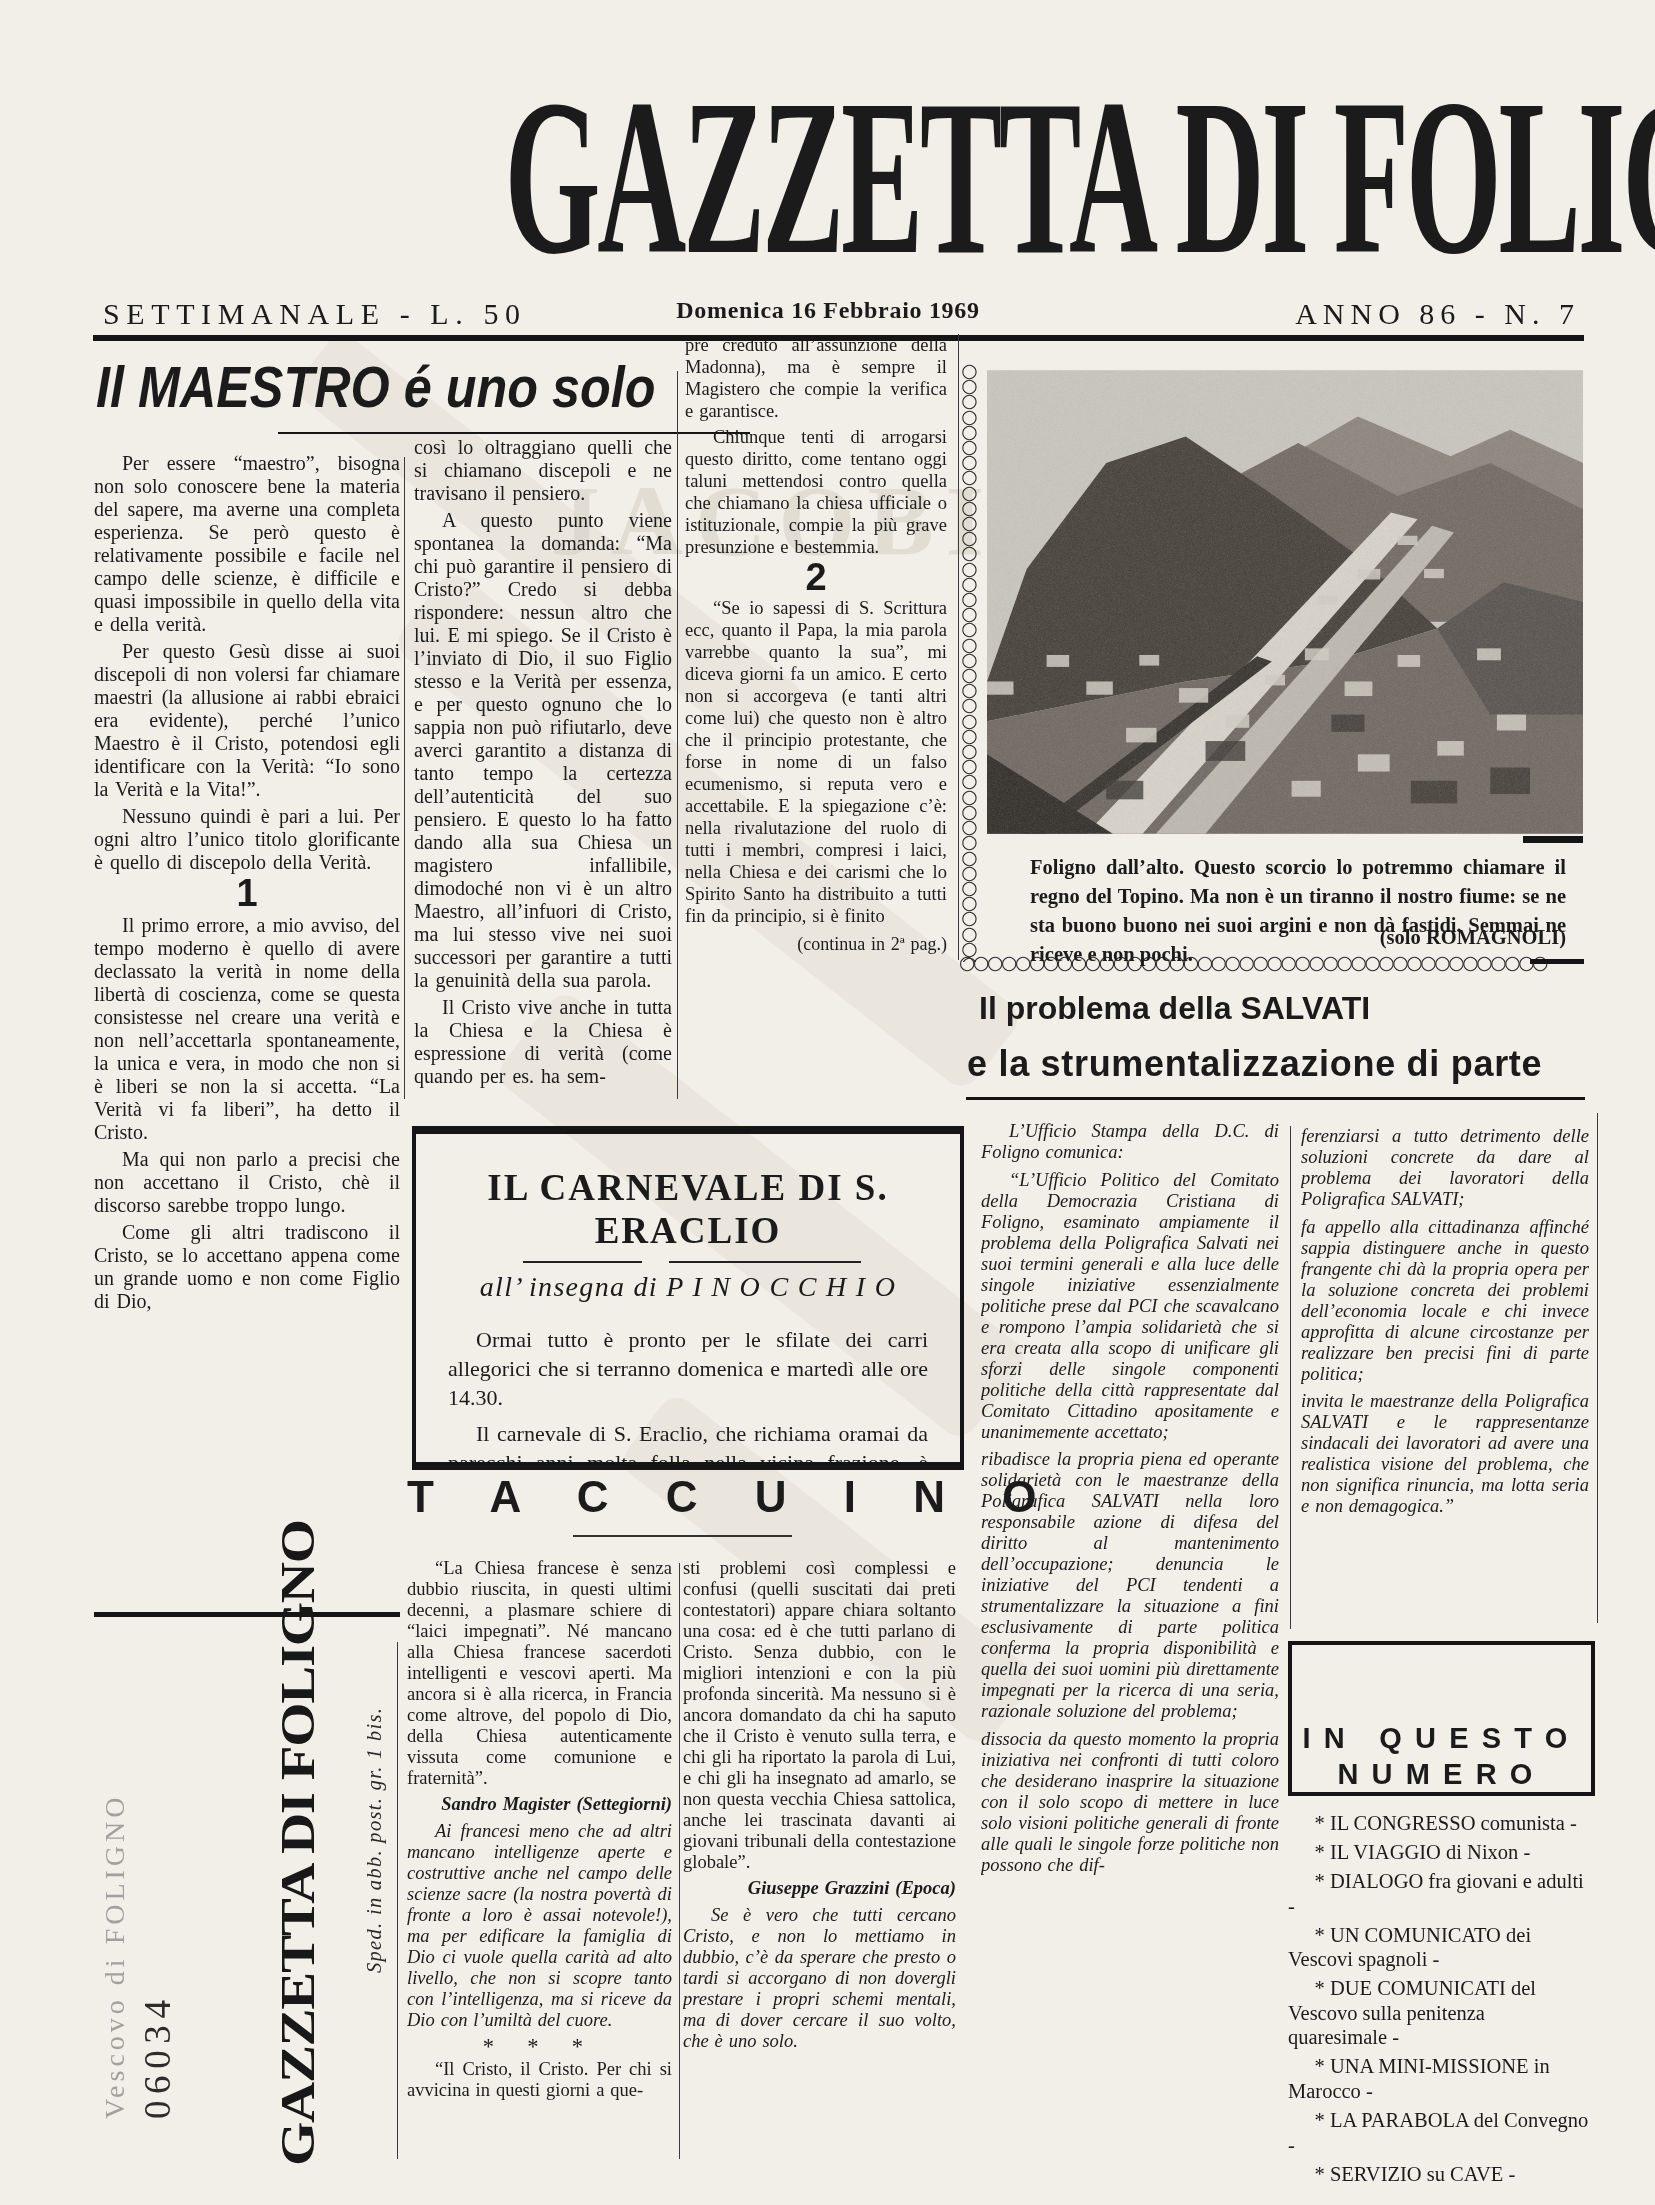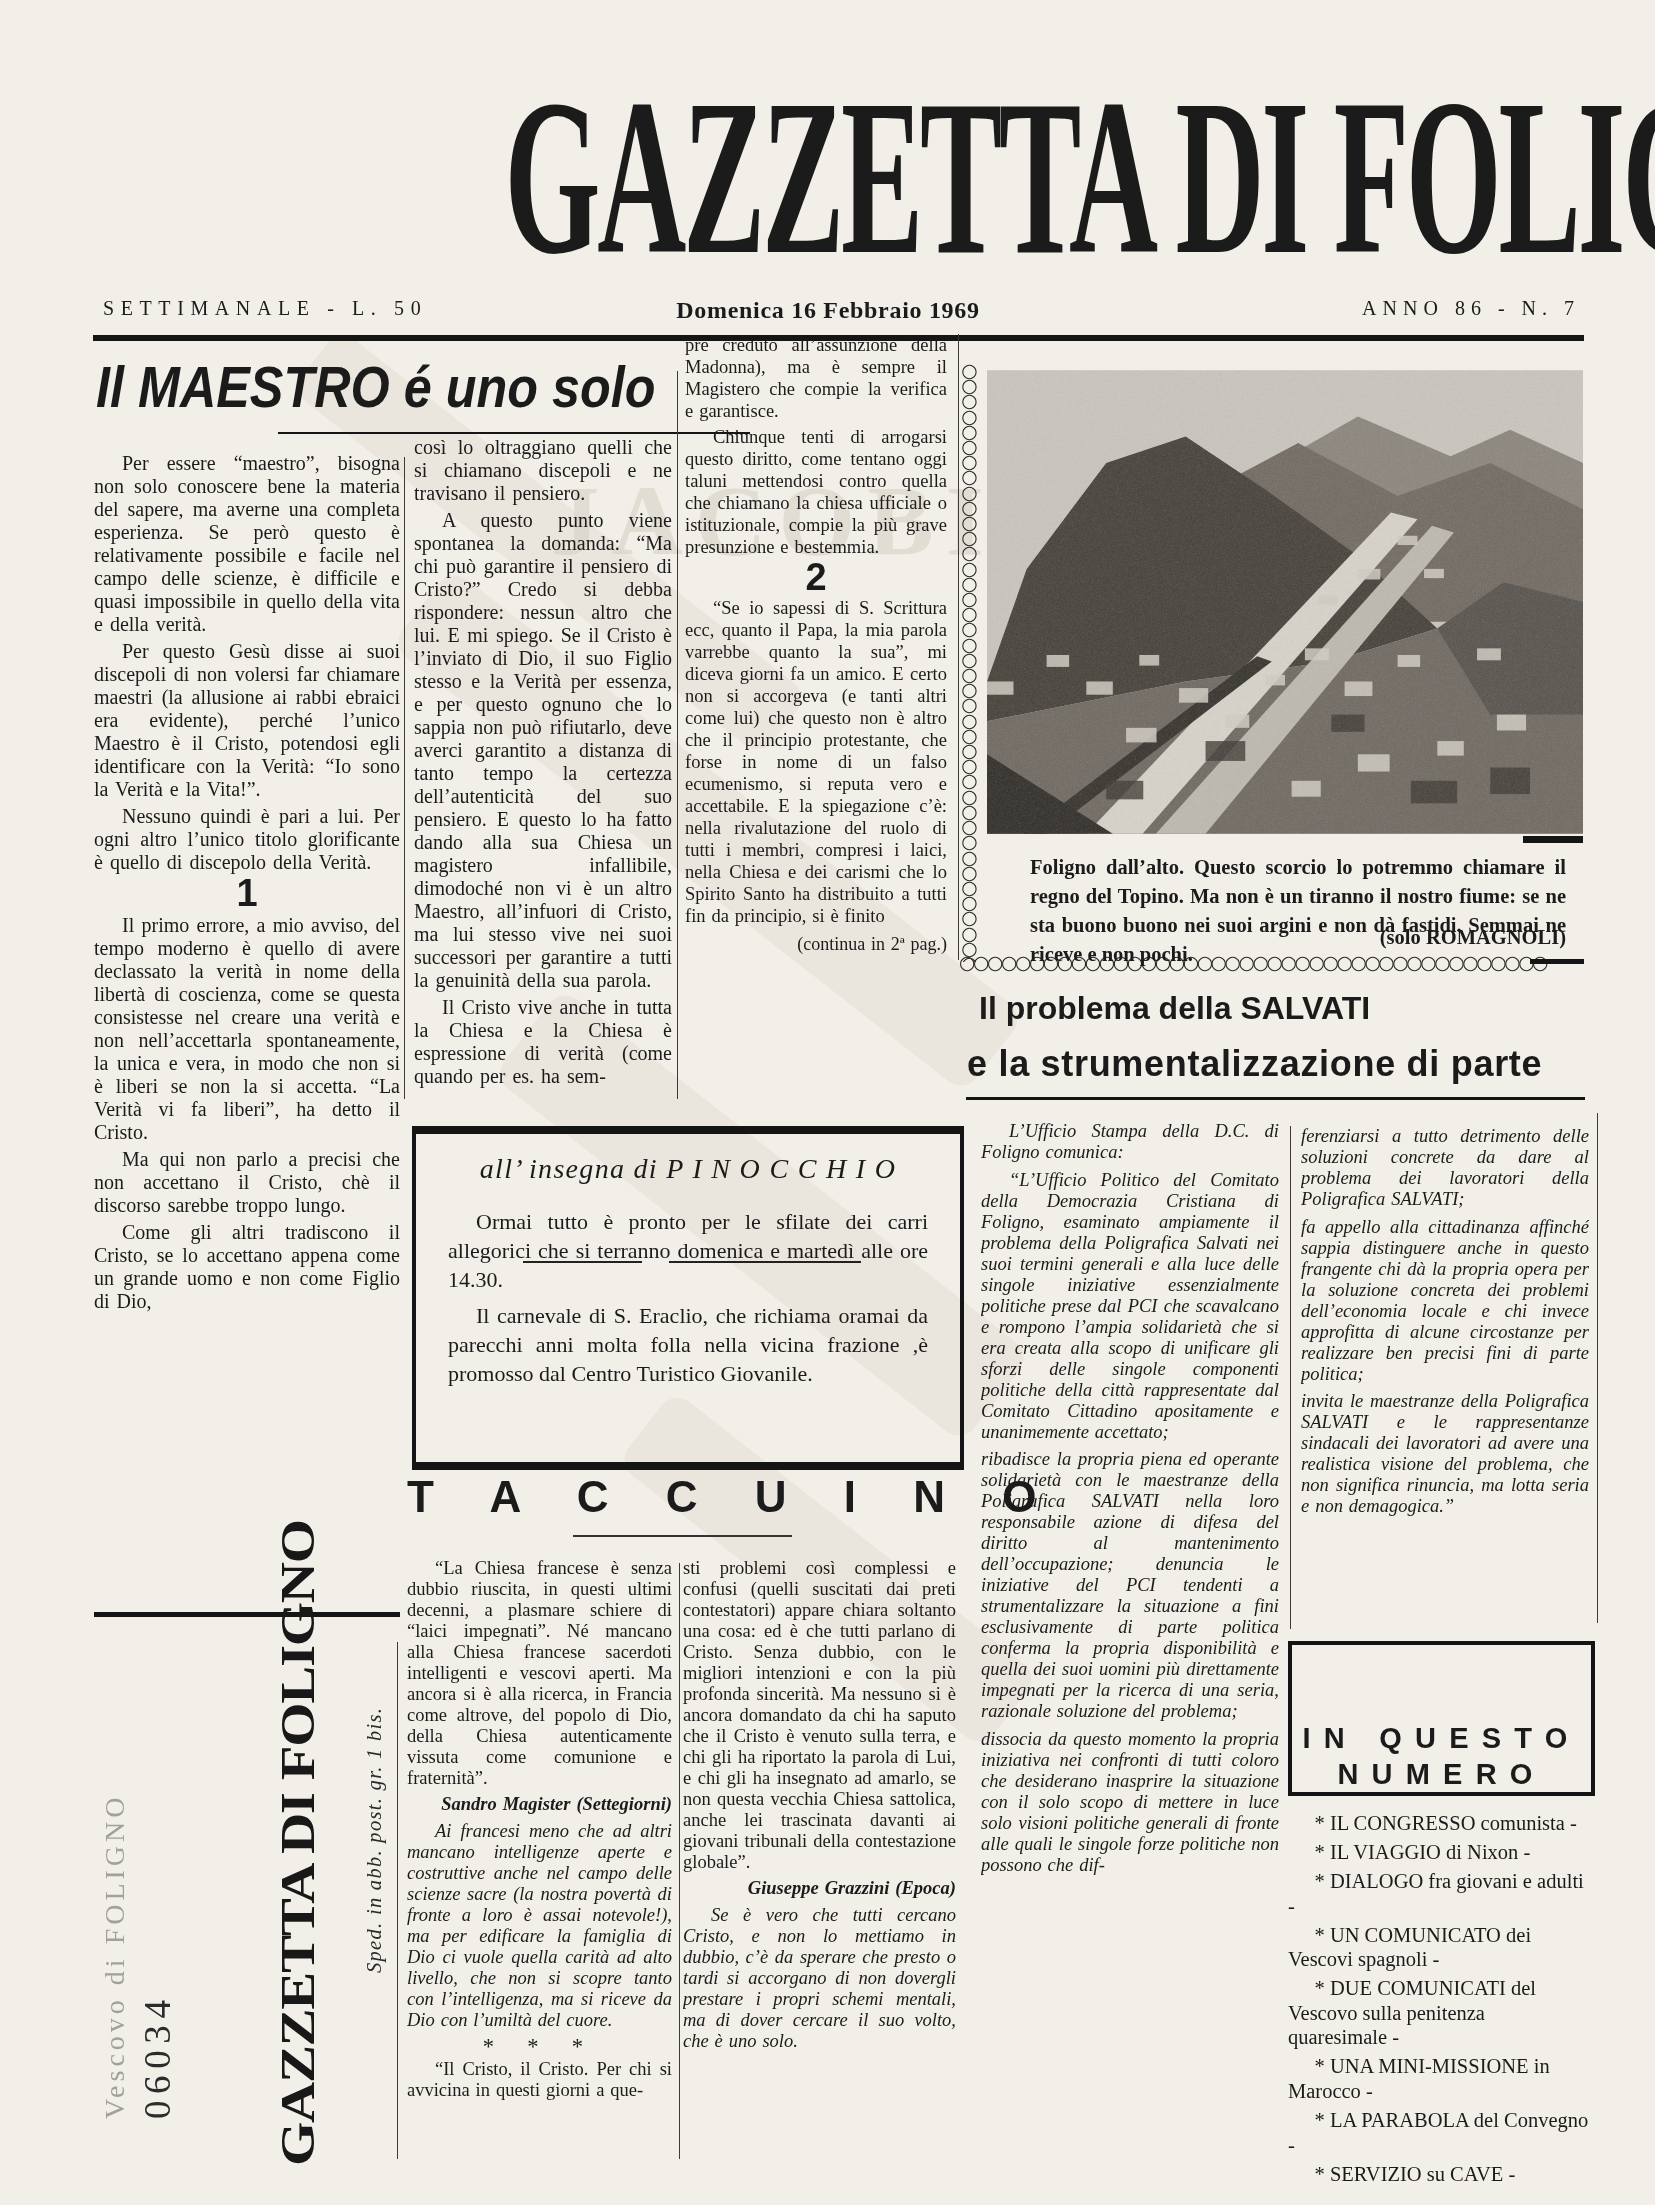--- a/index.html
+++ b/index.html
@@ -5,21 +5,21 @@
   html,body{margin:0;padding:0;background:#888;}
   .page{position:relative;width:1656px;height:2205px;background:#f2efe8;overflow:hidden;
         font-family:"Liberation Serif",serif;color:#1b1b1b;}
   
   .stripe{position:absolute;background:#e3dfd4;opacity:.55;transform:rotate(38deg);border-radius:20px;}
   .ghost{position:absolute;font-family:"Liberation Serif",serif;font-weight:bold;color:#d6d2c6;opacity:.6;}
   
   .masthead{position:absolute;left:79px;top:73px;width:1497px;height:219px;text-align:center;}
   .masthead-inner{display:inline-block;white-space:nowrap;font-family:"Liberation Serif",serif;
      font-weight:bold;font-size:199px;line-height:205px;letter-spacing:-5.3px;transform:scale(0.62,1.12);transform-origin:50% 40%;}
-  .dateline{position:absolute;top:297px;font-size:20px;}
+  .dateline{position:absolute;top:297px;font-size:30px;}
   .dl-left{left:103px;letter-spacing:6.6px;}
   .dl-center{left:0;right:0;text-align:center;font-weight:bold;font-size:24px;letter-spacing:0.7px;}
   .dl-right{right:76px;letter-spacing:6px;}
   .rule-x{position:absolute;background:#151515;}
   .sep{position:absolute;width:1.3px;background:#3a3a3a;}
   
   .h-maestro{position:absolute;left:96px;top:358px;width:609px;font-family:"Liberation Sans",sans-serif;
      font-weight:bold;font-style:italic;font-size:53px;line-height:1;white-space:nowrap;transform:scale(0.95,1.08);transform-origin:left top;}
   
   .col{position:absolute;text-align:justify;overflow:hidden;}
@@ -220,20 +220,21 @@
     <p>ribadisce la propria piena ed operante solidarietà con le maestranze della Poligrafica SALVATI nella loro responsabile azione di difesa del diritto al mantenimento dell’occupazione; denuncia le iniziative del PCI tendenti a strumentalizzare la situazione a fini esclusivamente di parte politica conferma la propria disponibilità e quella dei suoi uomini più direttamente impegnati per la ricerca di una seria, razionale soluzione del problema;</p>
     <p>dissocia da questo momento la propria iniziativa nei confronti di tutti coloro che desiderano inasprire la situazione con il solo scopo di mettere in luce solo visioni politiche generali di fronte alle quali le singole forze politiche non possono che dif-</p>
   </div>
   <div class="col c-salv" style="left:1301px;top:1126px;width:288px;height:503px;font-style:italic;">
     <p>ferenziarsi a tutto detrimento delle soluzioni concrete da dare al problema dei lavoratori della Poligrafica SALVATI;</p>
     <p>fa appello alla cittadinanza affinché sappia distinguere anche in questo frangente chi dà la propria opera per la soluzione concreta dei problemi dell’economia locale e chi invece approfitta di alcune circostanze per realizzare ben precisi fini di parte politica;</p>
     <p>invita le maestranze della Poligrafica SALVATI e le rappresentanze sindacali dei lavoratori ad avere una realistica visione del problema, che non significa rinuncia, ma lotta seria e non demagogica.”</p>
   </div>
 
   <div class="box-carn">
+    <div class="carn-title">IL CARNEVALE DI S. ERACLIO</div>
     <div class="carn-sub">all’ insegna di  P I N O C C H I O</div>
     <div class="carn-body">
       <p class="ind">Ormai tutto è pronto per le sfilate dei carri allegorici che si terranno domenica e martedì alle ore 14.30.</p>
       <p class="ind">Il carnevale di S. Eraclio, che richiama oramai da parecchi anni molta folla nella vicina frazione ,è promosso dal Centro Turistico Giovanile.</p>
     </div>
   </div>
   <div class="carn-underline" style="left:523px;top:1261px;width:119px;"></div>
   <div class="carn-underline" style="left:669px;top:1261px;width:192px;"></div>
 
   <div class="h-tacc">T A C C U I N O</div>

